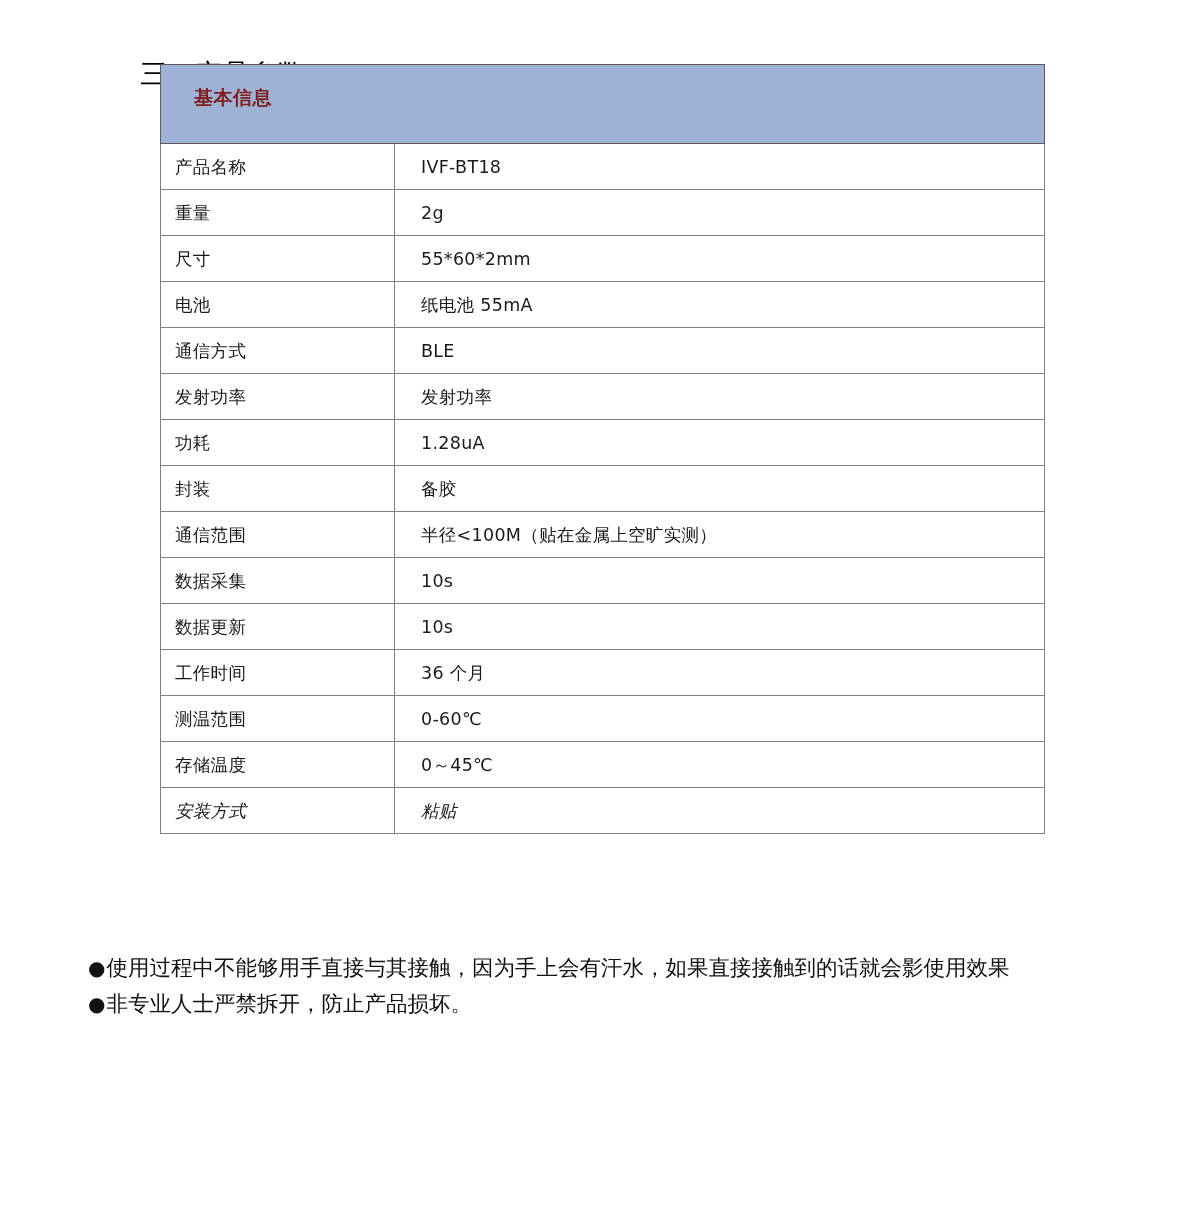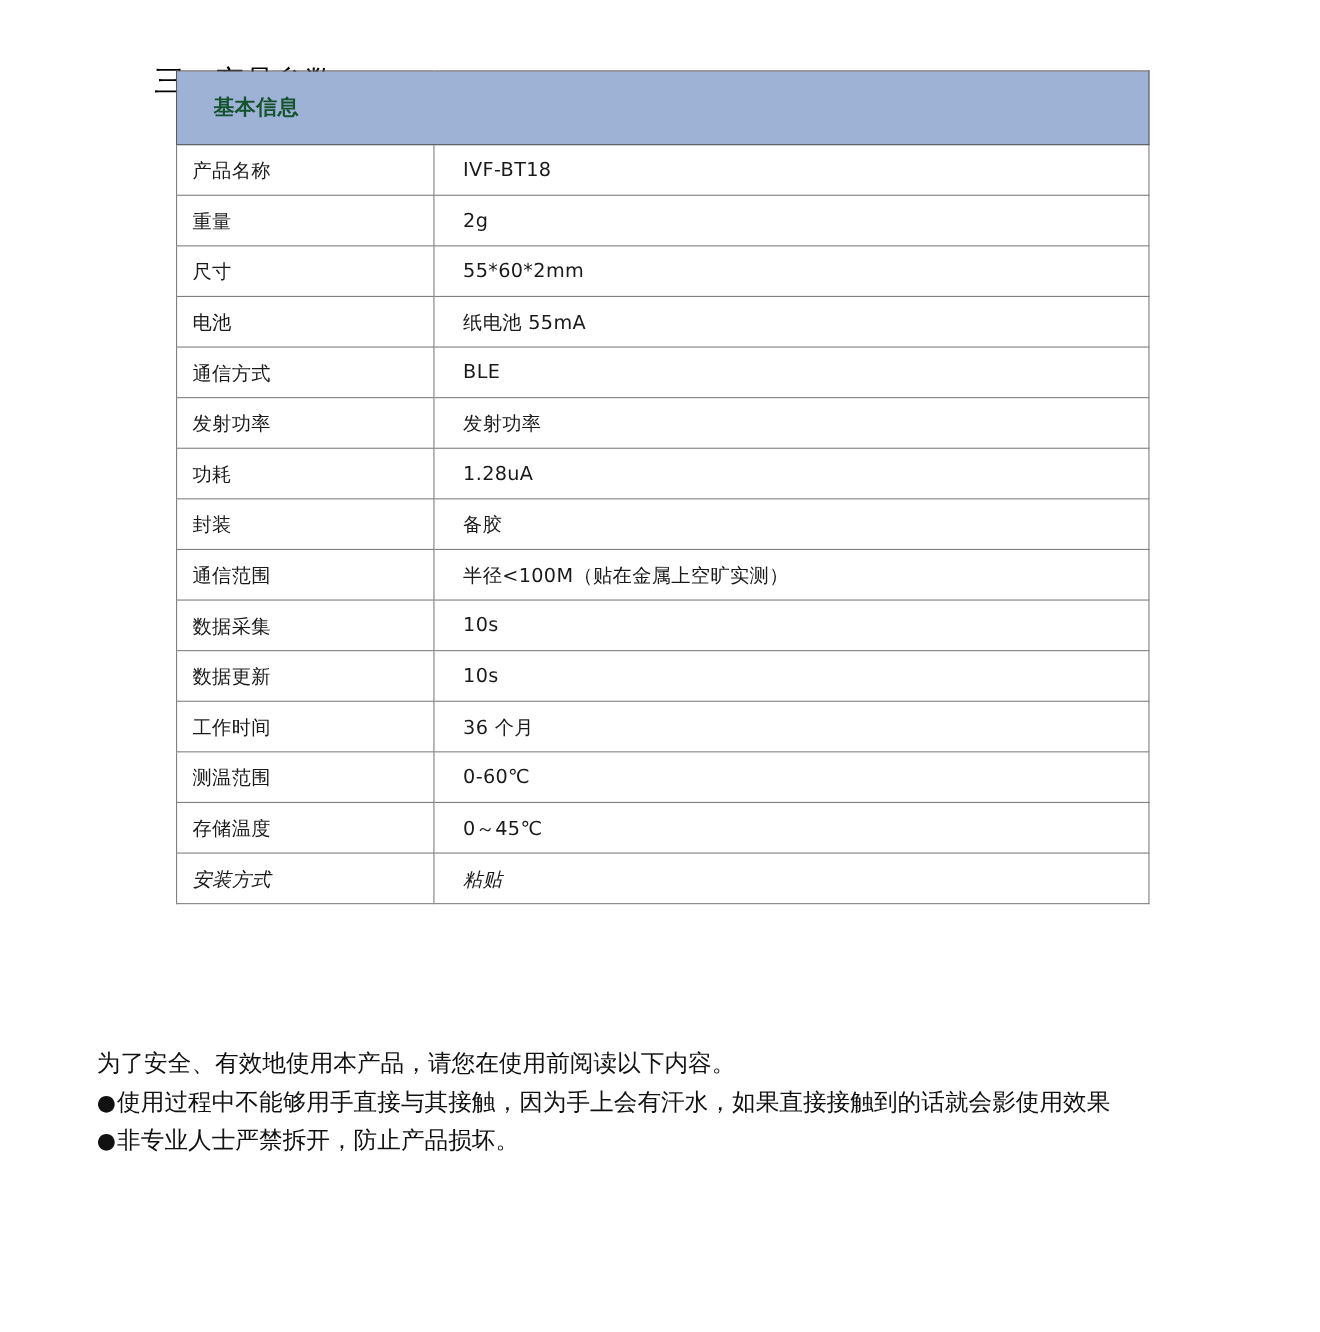--- a/index.html
+++ b/index.html
@@ -60,24 +60,24 @@
     font-family: "DejaVu Sans", "Liberation Sans", sans-serif;
   }
   table.spec-table col.c-label { width: 234px; }
   table.spec-table col.c-value { width: 650px; }
 
   table.spec-table th.table-header {
     background: #9DB2D4;
     border: 1.5px solid #5b5b5b;
     height: 66px;
     text-align: left;
-    padding: 0 0 0 33px;
+    padding: 0 0 12px 33px;
     font-size: 19px;
     font-weight: 700;
-    color: #14532d;
+    color: #7f1d1d;
     letter-spacing: 0.5px;
   }
 
   table.spec-table td {
     border: 1px solid #808080;
     border-left-width: 1.5px;
     border-right-width: 1.5px;
     height: 45px;
     font-size: 17.5px;
     font-weight: 400;
@@ -196,20 +196,19 @@
           <tr>
             <td class="cell-label">安装方式</td>
             <td class="cell-value">粘贴</td>
           </tr>
         </tbody>
     </table>
   </div>
 
 
   <div class="notes">
-    <p>为了安全、有效地使用本产品，请您在使用前阅读以下内容。</p>
     <div id="notes-list">
         <p class="note-bullet">使用过程中不能够用手直接与其接触，因为手上会有汗水，如果直接接触到的话就会影使用效果</p>
         <p class="note-bullet">非专业人士严禁拆开，防止产品损坏。</p>
       </div>
   </div>
 
 </div>
 
 </body></html>

